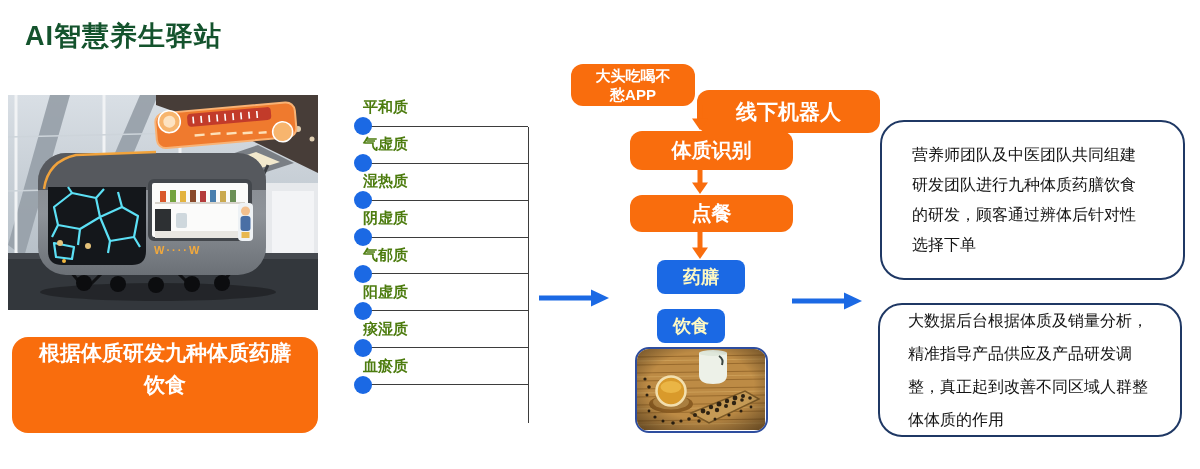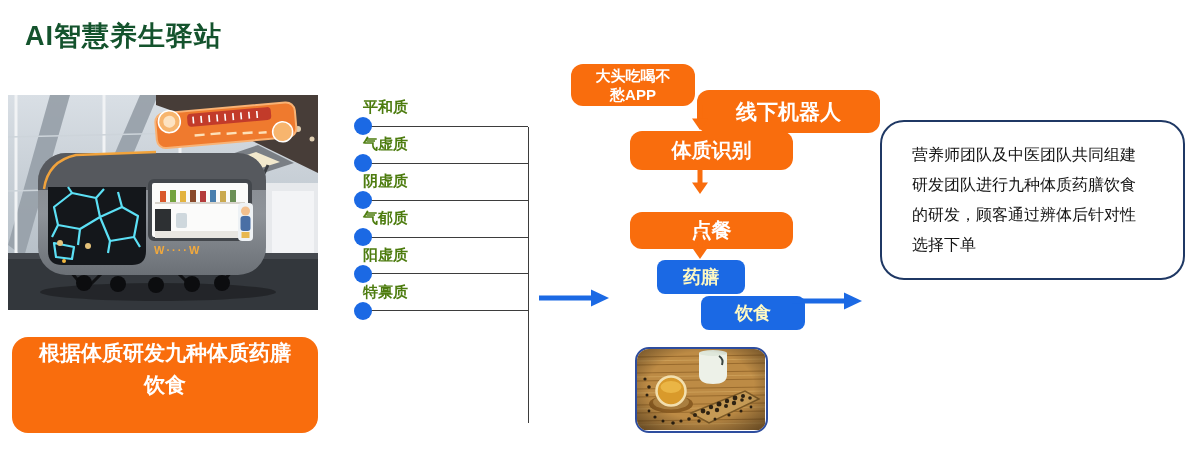--- a/index.html
+++ b/index.html
@@ -40,29 +40,29 @@
   .vline { left:528px; top:127px; width:1px; height:296px; background:var(--line); }
 
   
   .obox {
     background:var(--orange); color:#fff; font-weight:bold; border-radius:12px;
     display:flex; align-items:center; justify-content:center; text-align:center;
   }
   .box-app    { left:571px; top:64px;  width:124px; height:42px; font-size:15px; line-height:1.3; padding:0 20px; }
   .box-robot  { left:697px; top:62px;  width:183px; height:43px; font-size:21px;margin-top:28px; }
   .box-ident  { left:630px; top:131px; width:163px; height:39px; font-size:20px; }
-  .box-order  { left:630px; top:212px; width:163px; height:37px; font-size:20px; }
+  .box-order  { left:630px; top:195px; width:163px; height:37px; font-size:20px; }
 
   
   .bluebox {
     background:var(--blue); color:#fef9c3; font-weight:bold; font-size:18px;
     border-radius:8px; display:flex; align-items:center; justify-content:center;
   }
   .box-yaoshan { left:657px; top:260px; width:88px; height:34px; }
-  .box-yinshi  { left:657px; top:296px; width:104px; height:34px;margin-left:44px; }
+  .box-yinshi  { left:657px; top:309px; width:68px; height:34px; }
 
   
   .oarr { color:var(--orange); }
   .barr { color:var(--blue); }
 
   
   .tea-frame {
     left:635px; top:347px; width:133px; height:86px;
     border:2.5px solid #2e4d9e; border-radius:14px; overflow:hidden;
   }
@@ -224,33 +224,41 @@
     <div class="crow">
         <span class="dot"></span>
         <span>平和质</span>
       </div>
     <div class="crow">
         <span class="dot"></span>
         <span>气虚质</span>
       </div>
     <div class="crow">
         <span class="dot"></span>
+        <span>湿热质</span>
+      </div>
+    <div class="crow">
+        <span class="dot"></span>
         <span>阴虚质</span>
       </div>
     <div class="crow">
         <span class="dot"></span>
         <span>气郁质</span>
       </div>
     <div class="crow">
         <span class="dot"></span>
         <span>阳虚质</span>
       </div>
     <div class="crow">
         <span class="dot"></span>
-        <span>特禀质</span>
+        <span>痰湿质</span>
+      </div>
+    <div class="crow">
+        <span class="dot"></span>
+        <span>血瘀质</span>
       </div>
   </div>
   <div class="abs vline"></div>
 
   <div class="abs obox box-app">
       <span>大头吃喝不愁APP</span>
     </div>
   <div class="abs obox box-robot">
       <span>线下机器人</span>
     </div>
@@ -362,14 +370,17 @@
           <circle cx="12" cy="38" r="1.8"></circle>
           <circle cx="10" cy="46" r="1.5"></circle>
       </g>
       <rect width="128" height="81" fill="url(#vg)"></rect>
     </svg>
   </div>
 
   <div class="abs panel panel-1">
     <span>营养师团队及中医团队共同组建研发团队进行九种体质药膳饮食的研发，顾客通过辨体后针对性选择下单</span>
   </div>
+  <div class="abs panel panel-2">
+    <span>大数据后台根据体质及销量分析，精准指导产品供应及产品研发调整，真正起到改善不同区域人群整体体质的作用</span>
+  </div>
 
 </div>
 
 </body></html>

